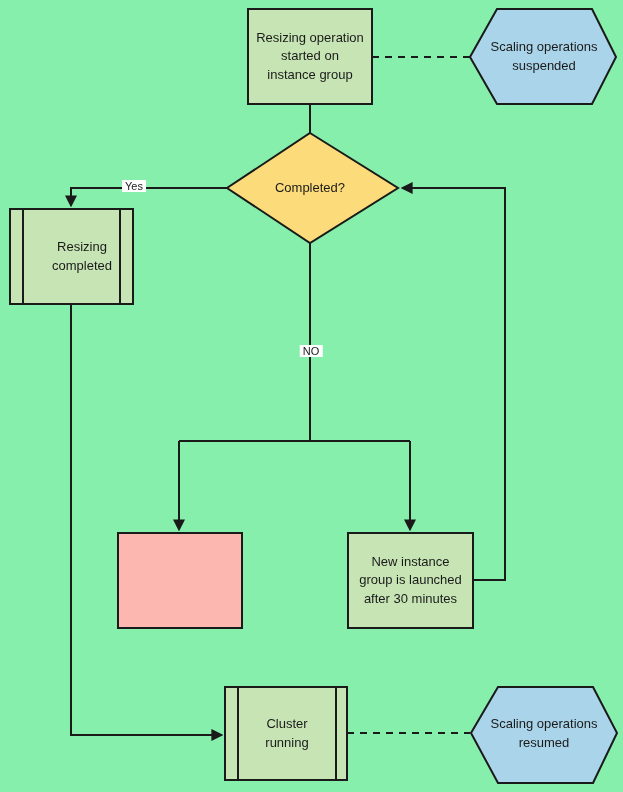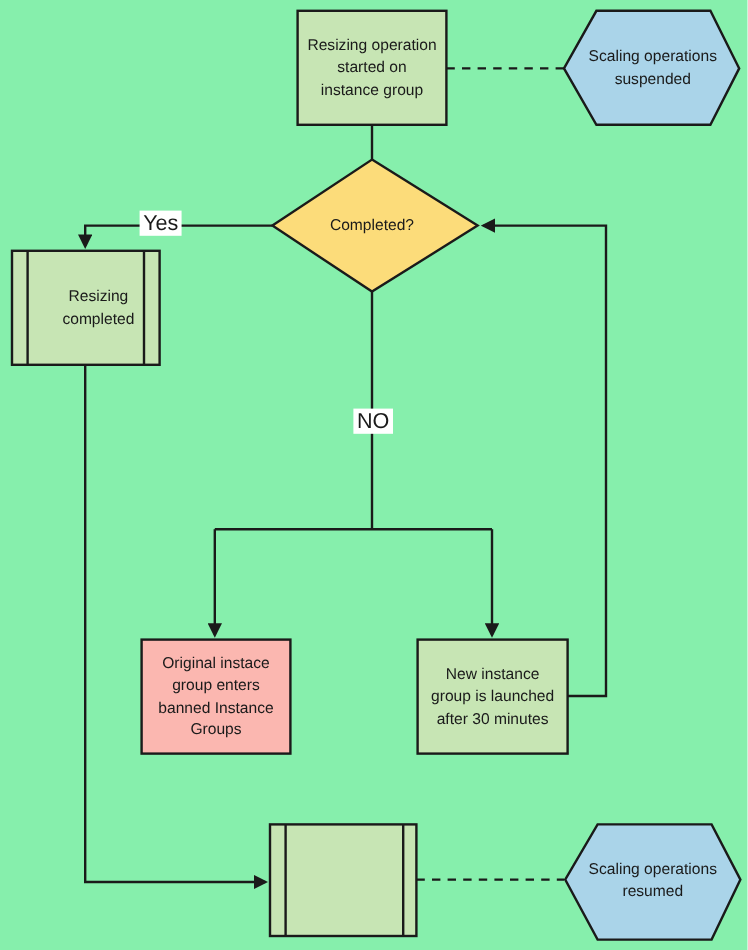--- a/index.html
+++ b/index.html
@@ -23,21 +23,21 @@
     color: #1a1a1a;
     white-space: pre-line;
     pointer-events: none;
     z-index: 2;
   }
   .edge-label {
     position: absolute;
     transform: translate(-50%, -50%);
     background: #ffffff;
     padding: 0 3px;
-    font-size: 18px;
+    font-size: 11px;
     color: #1a1a1a;
     z-index: 2;
     pointer-events: none;
   }
   .shape { stroke: #1a1a1a; stroke-width: 2; }
   .edge  { stroke: #1a1a1a; stroke-width: 2; fill: none; }
   .edge.dashed { stroke-dasharray: 7 6; }
   .inner-bar { stroke: #1a1a1a; stroke-width: 2; }
 </style>
 </head>
@@ -93,29 +93,27 @@
 instance group</div>
 
   <div class="node-label" style="left:482px; top:9px; width:124px; height:95px;">Scaling operations
 suspended</div>
 
   <div class="node-label" style="left:245px; top:143px; width:130px; height:90px;">Completed?</div>
 
   <div class="node-label" style="left:25px; top:211px; width:114px; height:91px;">Resizing
 completed</div>
 
-  <div class="node-label" style="left:120px; top:535px; width:120px; height:91px;">Original instace
-group enters
-banned Instance
-Groups</div>
 
   <div class="node-label" style="left:350px; top:535px; width:121px; height:91px;">New instance
 group is launched
 after 30 minutes</div>
 
+  <div class="node-label" style="left:240px; top:689px; width:94px; height:89px;">Cluster
+running</div>
 
   <div class="node-label" style="left:482px; top:686px; width:124px; height:95px;">Scaling operations
 resumed</div>
 
   <div class="edge-label" style="left:134px; top:186px;">Yes</div>
 
   <div class="edge-label" style="left:311px; top:351px;">NO</div>
 
 </div>
 

